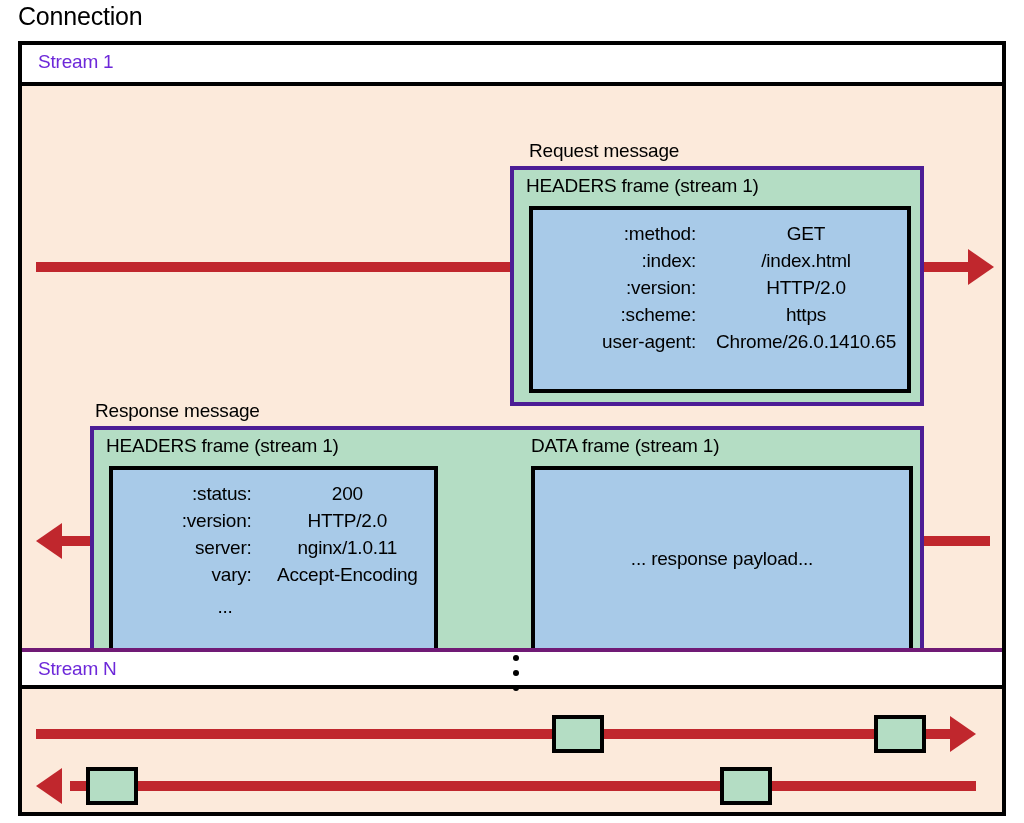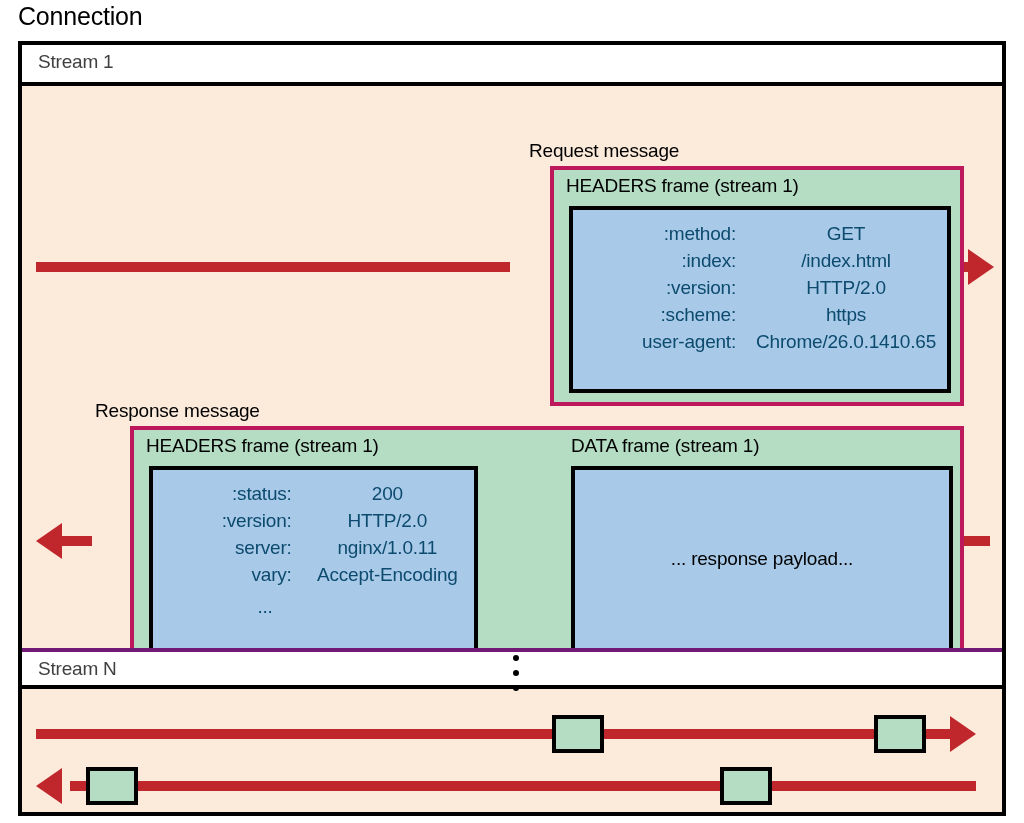--- a/index.html
+++ b/index.html
@@ -49,21 +49,21 @@
     box-sizing: border-box;
   }
   .stream-label-bar.second {
     border-top: 4px solid #701a75;
   }
   .stream-label-text {
     position: absolute;
     left: 16px;
     top: 6px;
     font-size: 19px;
-    color: #404040;
+    color: #6d28d9;
     letter-spacing: -0.2px;
     white-space: nowrap;
   }
 
   
   .v-ellipsis {
     position: absolute;
     left: 489px;
     top: 3px;
     width: 10px;
@@ -105,23 +105,22 @@
   .msg-caption {
     position: absolute;
     font-size: 19px;
     color: #000;
     letter-spacing: -0.2px;
     white-space: nowrap;
   }
   .frame-box {
     position: absolute;
     background: #b4ddc4;
-    border: 4px solid #be185d;
-    box-sizing: border-box;
-    margin-left: 40px;
+    border: 4px solid #4c1d95;
+    box-sizing: border-box;
   }
   .frame-title {
     position: absolute;
     left: 12px;
     top: 5px;
     font-size: 19px;
     color: #000;
     letter-spacing: -0.2px;
     white-space: nowrap;
   }
@@ -135,21 +134,21 @@
   
   .hdr-table {
     position: absolute;
     left: 0;
     top: 10px;
     width: 100%;
     border-collapse: collapse;
   }
   .hdr-table td {
     font-size: 19px;
-    color: #0c4a6e;
+    color: #000000;
     letter-spacing: -0.2px;
     padding: 1px 8px;
     line-height: 25px;
     white-space: nowrap;
   }
   .hdr-key {
     text-align: right;
     padding-right: 9px !important;
     width: 46%;
   }

